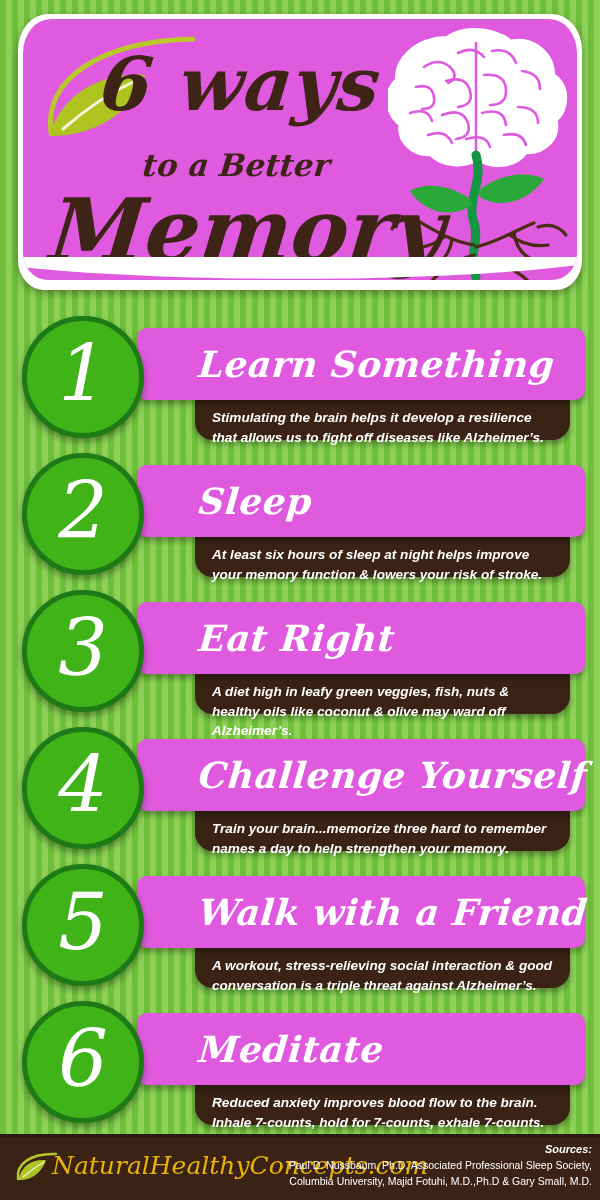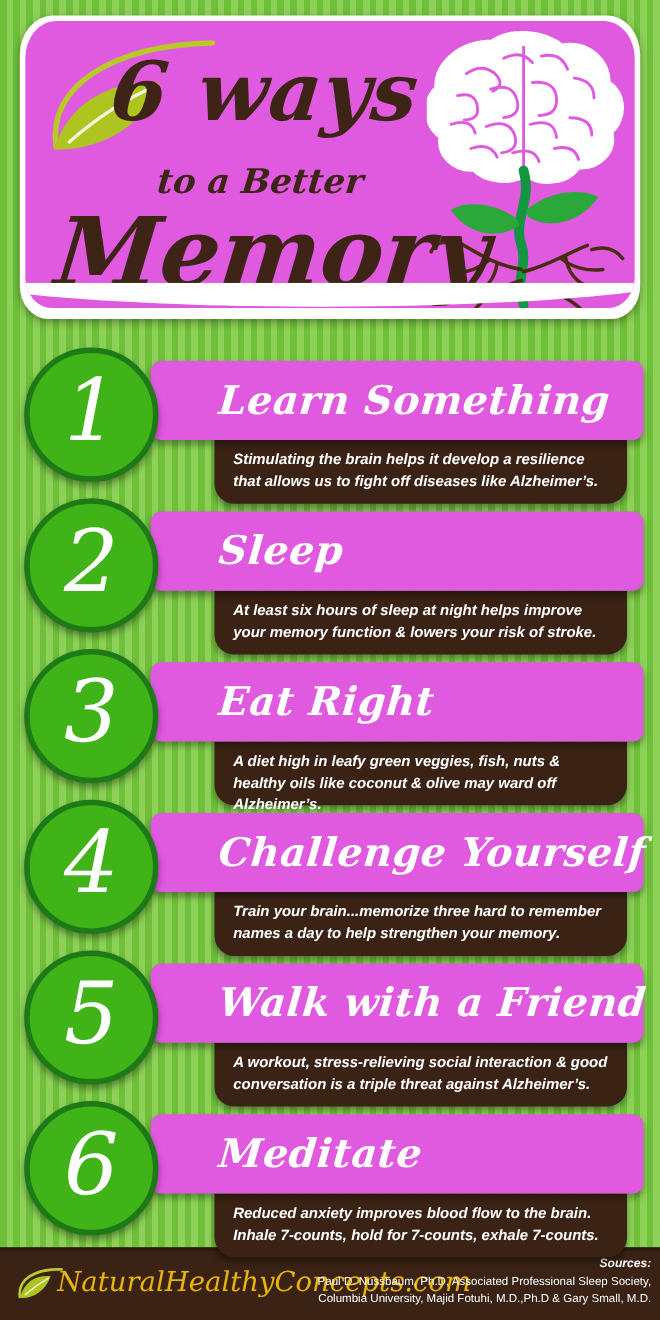--- a/index.html
+++ b/index.html
@@ -101,21 +101,21 @@
     display:flex; align-items:center;
     font-family:"DejaVu Serif", serif;
     font-style:italic; font-weight:bold;
     font-size:36px; color:#ffffff;
     white-space:nowrap; letter-spacing:.5px;
     transform:skewX(-5deg);
   }
 
   .desc-box{
     position:absolute; left:195px; top:84px;
-    width:375px; height:58px;
+    width:375px; height:40px;
     background:#3a2314;
     border-radius:0 0 18px 18px;
     box-shadow:0 4px 6px rgba(0,0,0,.35);
     z-index:2;
   }
   .desc-txt{
     position:absolute; left:17px; right:14px; top:8px;
     font-family:"Liberation Sans", sans-serif;
     font-style:italic; font-weight:bold;
     font-size:13.6px; line-height:1.45;

